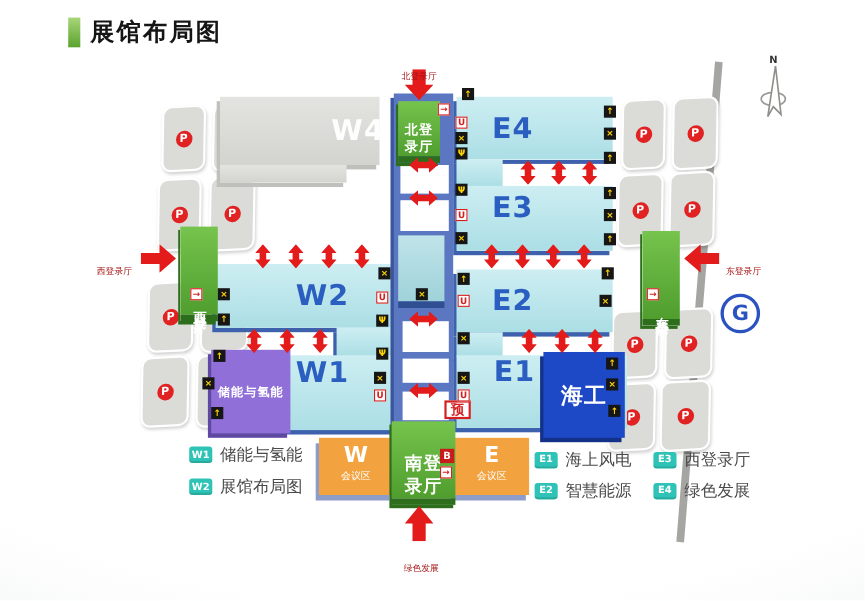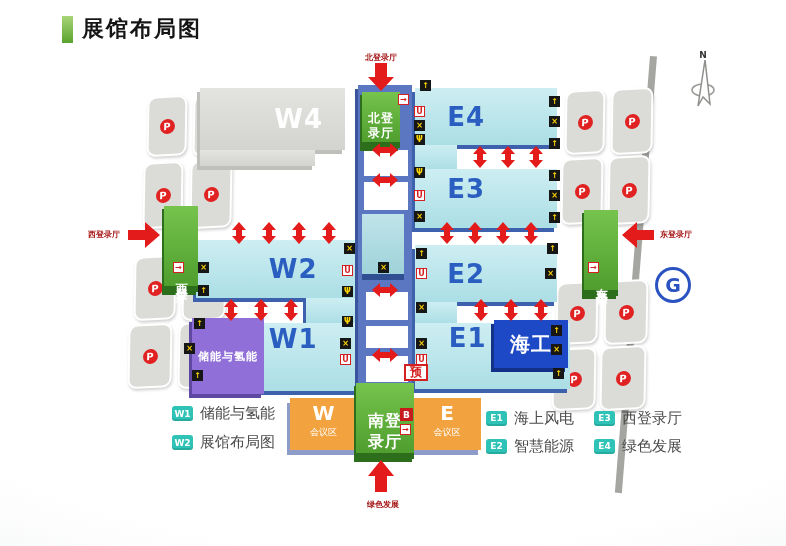--- a/index.html
+++ b/index.html
@@ -17,37 +17,37 @@
   .compass{width:34px;text-align:center;z-index:1;color:#333;}
   .cn{font-size:9px;font-weight:bold;}
   .lot{background:#dbdbd7;border:2px solid #fff;border-radius:9px;box-shadow:1px 2px 3px rgba(0,0,0,.18);
     transform:rotate(-3deg) skewX(-4deg);z-index:1;display:flex;align-items:center;justify-content:center;}
   .pb{width:15px;height:15px;border-radius:50%;background:#e02222;color:#fff;font-size:10px;font-weight:bold;
     display:flex;align-items:center;justify-content:center;}
   .hall{z-index:2;}
   .hg{background:linear-gradient(180deg,#e3e3df,#d3d3cf);box-shadow:-3px 4px 0 #bfbfbb;}
   .hc{background:linear-gradient(180deg,#cdeef2,#abdee5);box-shadow:-3px 4px 0 #3d61ad;}
   .hl{position:absolute;transform:translate(-50%,-50%);font-weight:bold;font-size:26px;letter-spacing:1px;}
-  .hg .hl{color:#fefefe;}
+  .hg .hl{color:#fefefe;margin-left:27px;}
   .hc .hl{color:#2a5ec0;}
   .corridor{background:#5b77c2;box-shadow:-3px 4px 0 #3a549e;z-index:2;}
   .cbox{background:#fff;z-index:3;}
   .cblock{background:linear-gradient(180deg,#bfe4e9,#9fd2da);border-bottom:6px solid #2f4f92;z-index:3;}
   .zone{z-index:3;color:#fff;font-weight:bold;display:flex;align-items:center;justify-content:center;letter-spacing:1px;text-align:center;}
   .zp{background:#9070d8;box-shadow:-3px 4px 0 #5f48a2;}
   .zn{background:#1e49c6;box-shadow:-3px 4px 0 #143189;}
   .conf{background:#f2a340;box-shadow:-3px 5px 0 #8d9cc8;z-index:3;color:#fff;text-align:center;}
   .cl{font-size:20px;font-weight:bold;margin-top:5px;line-height:1;}
   .cs{font-size:9px;margin-top:3px;}
   .ent{background:linear-gradient(180deg,#76c34d,#4f9e2e);border-bottom:6px solid #2d6e1d;box-shadow:-2px 3px 0 #2d6e1d;
     z-index:4;color:#fff;font-weight:bold;text-align:center;display:flex;flex-direction:column;
     align-items:center;justify-content:flex-end;line-height:1.3;letter-spacing:1px;}
   .vert div{writing-mode:vertical-rl;letter-spacing:3px;}
   .earr,.parr{z-index:5;line-height:0;}
-  .elabel{z-index:5;font-size:8px;font-weight:bold;color:#a51414;white-space:nowrap;}
+  .elabel{z-index:5;font-size:8px;font-weight:normal;color:#a51414;white-space:nowrap;margin-top:12px;}
   .badge{z-index:6;font-weight:bold;display:flex;align-items:center;justify-content:center;}
   .bo{width:24px;height:17px;background:#fff;border:2px solid #d42020;color:#d42020;font-size:12px;}
   .bs{width:13px;height:13px;background:#c81c1c;color:#fff;font-size:9px;}
   .mic{z-index:6;width:11px;height:11px;font-size:8px;font-weight:bold;display:flex;align-items:center;justify-content:center;line-height:1;}
   .ic-dark{background:#161616;color:#ffd500;}
   .ic-red{background:#fff;border:1px solid #d42020;color:#d42020;}
   .lrow{display:flex;align-items:center;gap:7px;}
   .lb{min-width:21px;height:15px;border-radius:3px;background:#2ec3b6;color:#fff;font-size:9px;font-weight:bold;
     display:flex;align-items:center;justify-content:center;box-shadow:inset 0 -2px 0 rgba(0,0,0,.12);}
   .lt{font-size:15px;color:#4a4a4a;}
@@ -144,21 +144,21 @@
         <span class="hl" style="left: 34%; top: 23%;">E1</span>
       </div>
       <div class="corridor" style="left: 358px; top: 85px; width: 54px; height: 315px;"></div>
       <div class="cbox" style="left: 364px; top: 150px; width: 44px; height: 26px;"></div>
       <div class="cbox" style="left: 364px; top: 182px; width: 44px; height: 28px;"></div>
       <div class="cbox" style="left: 366px; top: 292px; width: 42px; height: 28px;"></div>
       <div class="cbox" style="left: 366px; top: 326px; width: 42px; height: 22px;"></div>
       <div class="cbox" style="left: 366px; top: 356px; width: 42px; height: 26px;"></div>
       <div class="cblock" style="left: 362px; top: 214px; width: 42px; height: 66px;"></div>
       <div class="zone zp" style="left: 192px; top: 318px; width: 72px; height: 76px; font-size: 11px;">储能与氢能</div>
-      <div class="zone zn" style="left: 494px; top: 320px; width: 74px; height: 48px; font-size: 20px;">海工</div>
+      <div class="zone zn" style="left: 494px; top: 320px; width: 74px; height: 78px; font-size: 20px;">海工</div>
       <div class="conf" style="left: 290px; top: 398px; width: 67px; height: 52px;">
         <div class="cl">W</div>
         <div class="cs">会议区</div>
       </div>
       <div class="conf" style="left: 413px; top: 398px; width: 68px; height: 52px;">
         <div class="cl">E</div>
         <div class="cs">会议区</div>
       </div>
       <div class="ent" style="left: 362px; top: 92px; width: 38px; height: 56px; font-size: 12px;">
         <div>北登</div>

